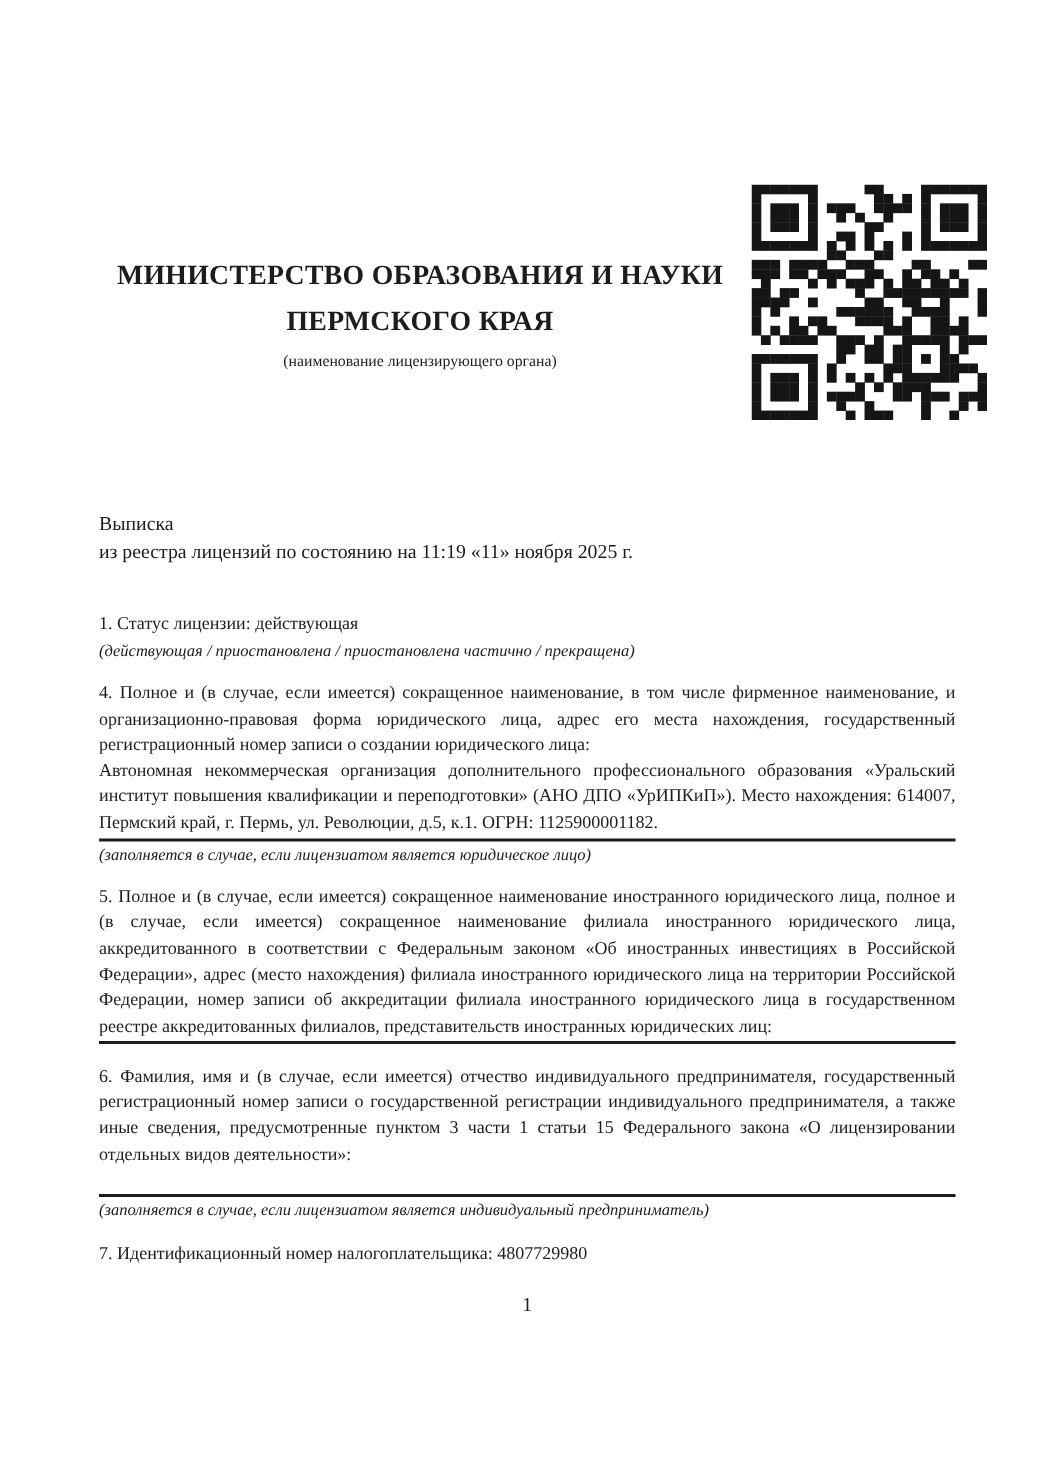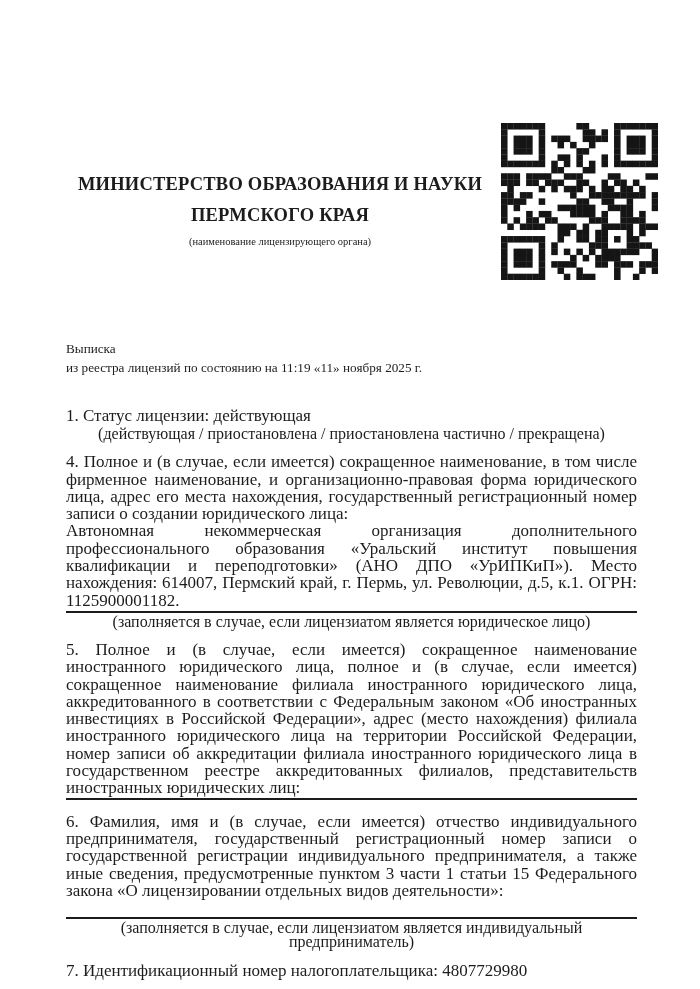--- a/index.html
+++ b/index.html
@@ -27,27 +27,28 @@
   .qr-wrap {
     position: absolute; top: 4px; right: -21px;
     width: 157px; height: 157px;
   }
   .qr-wrap svg { display: block; }
   .doc-title {
     margin-top: 60px; text-align: left;
     font-size: 13.2px; line-height: 19px;
   }
   .para {
-    font-size: 17px; line-height: 17.3px;
+    font-size: 12px; line-height: 17.3px;
     text-align: justify; text-justify: inter-word;
   }
   .single { text-align: left; }
   .note {
-    font-size: 16px; line-height: 14px;
-    text-align: center;
+    font-size: 11px; line-height: 14px;
+    text-align: left;
+    font-style: italic;
   }
   .rule {
     border-bottom: 2px solid #1c1c1c;
     width: 100%; height: 0;
   }
   .mt-item1 { margin-top: 30px; }
   .mt-note1 { margin-top: 3px; }
   .mt-item2 { margin-top: 20px; }
   .mt-item3 { margin-top: 14px; }
   .mt-item4 { margin-top: 12px; }

